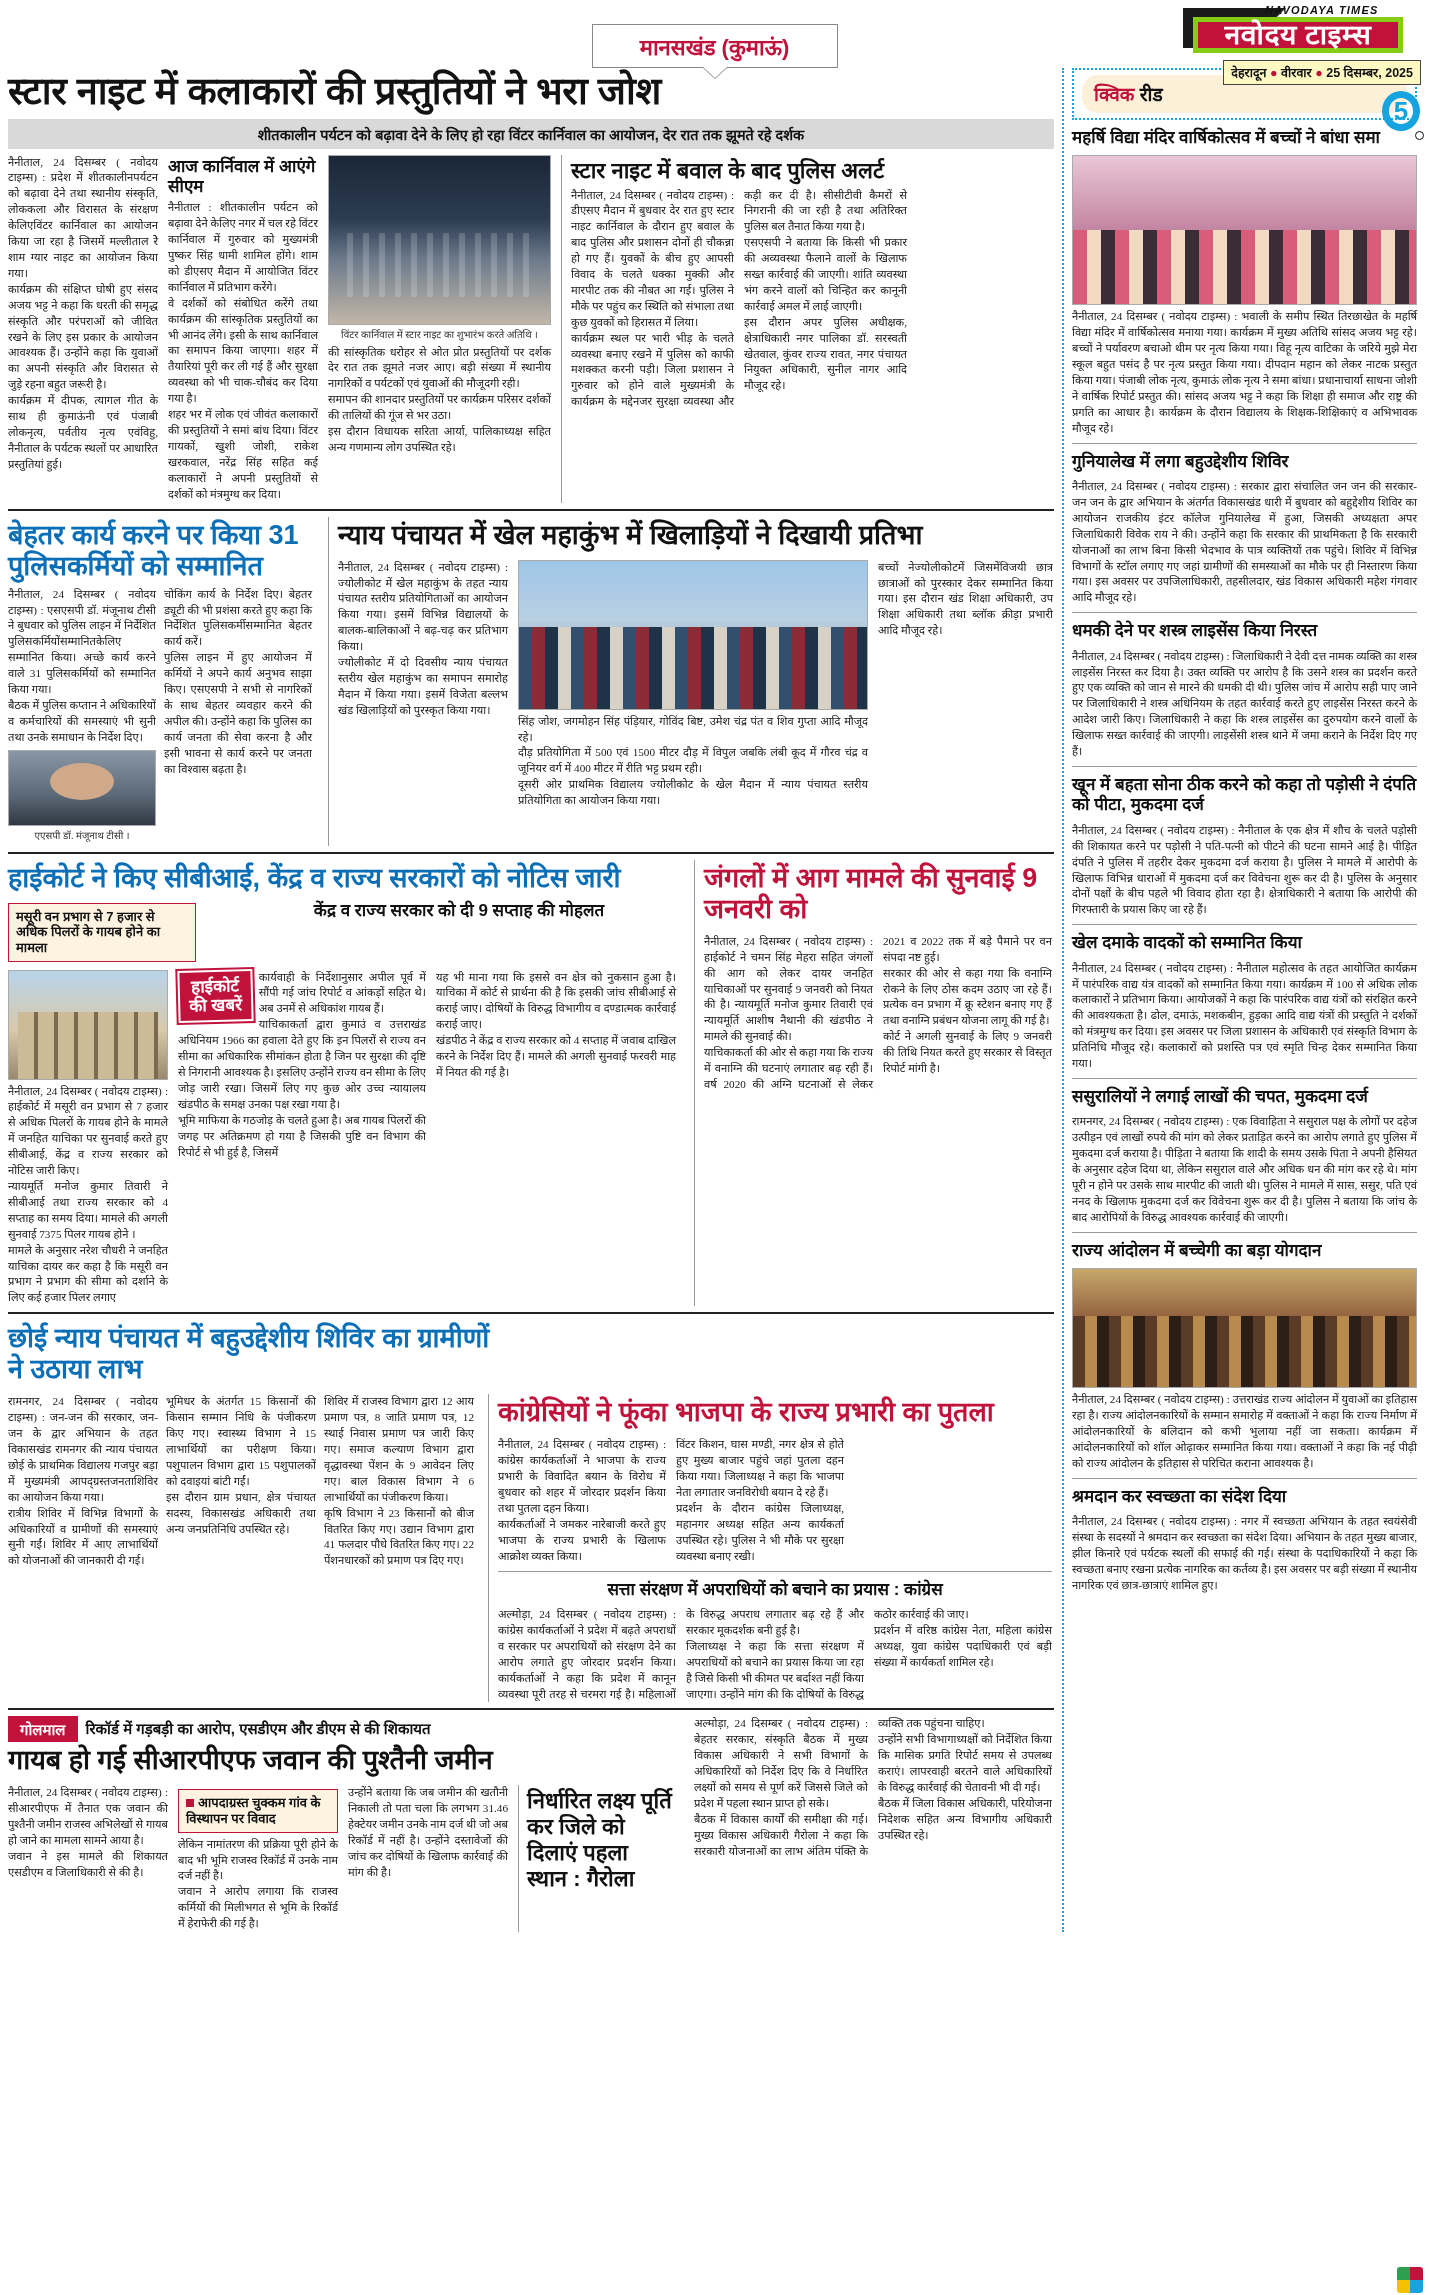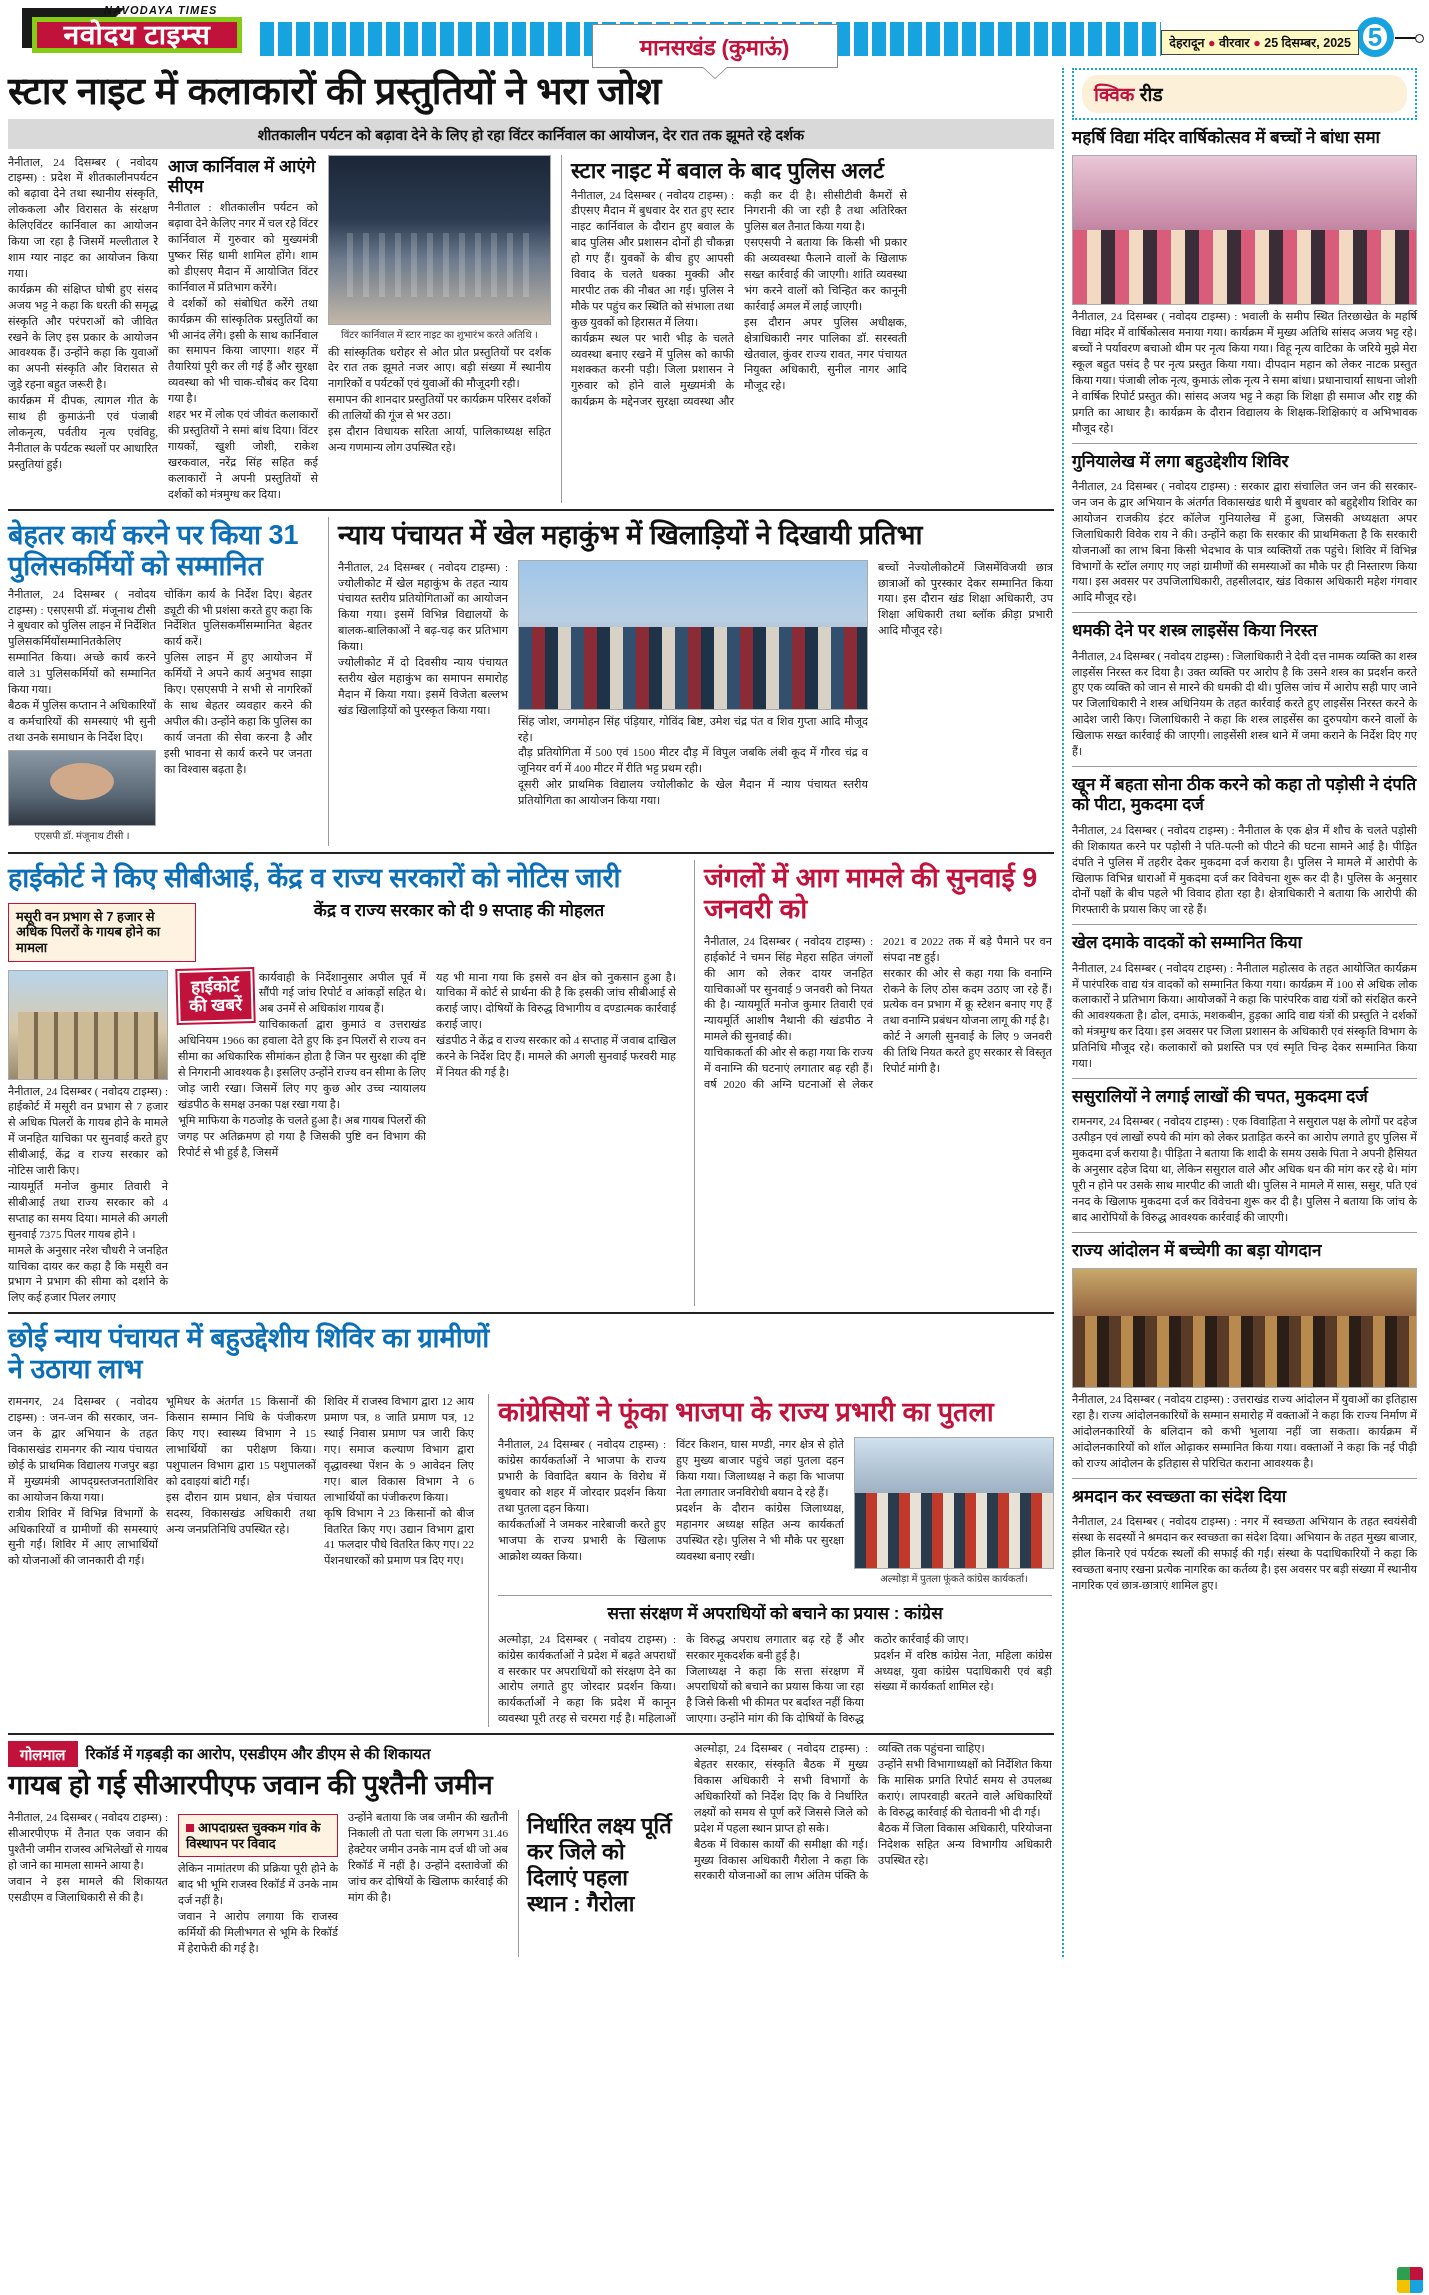--- a/index.html
+++ b/index.html
@@ -7,21 +7,21 @@
     width:1429px; height:2295px;
     background:#ffffff;
     font-family:"Liberation Serif", serif;
     color:#111;
     position:relative;
     overflow:hidden;
   }
   .page { width:1429px; height:2295px; position:relative; padding:0 8px; }
 
   
-  .masthead { height:62px; position:relative; display:flex; align-items:flex-start; padding-bottom:2px; }
+  .masthead { height:62px; position:relative; display:flex; align-items:flex-end; padding-bottom:2px;flex-direction:column; }
   .logo-wrap { position:relative; width:252px; height:56px; flex:none; }
   .logo-shadow {
     position:absolute; left:14px; top:8px; width:172px; height:40px;
     background:linear-gradient(135deg,#1a1a1a 0%, #1a1a1a 48%, #ffffff 49%, #ffffff 100%);
   }
   .logo-eng {
     position:absolute; left:96px; top:4px;
     font-family:"Liberation Sans", sans-serif;
     font-size:11px; font-style:italic; font-weight:bold; letter-spacing:1.2px; color:#111;
   }
@@ -330,24 +330,20 @@
           <div class="hl-xl hl-red">कांग्रेसियों ने फूंका भाजपा के राज्य प्रभारी का पुतला</div>
           <div class="flex gap10 mt4">
             <div style="width:168px;flex:none;">
               <div class="body-txt" style="white-space:pre-line">नैनीताल, 24 दिसम्बर ( नवोदय टाइम्स) : कांग्रेस कार्यकर्ताओं ने भाजपा के राज्य प्रभारी के विवादित बयान के विरोध में बुधवार को शहर में जोरदार प्रदर्शन किया तथा पुतला दहन किया।
 कार्यकर्ताओं ने जमकर नारेबाजी करते हुए भाजपा के राज्य प्रभारी के खिलाफ आक्रोश व्यक्त किया।</div>
             </div>
             <div style="width:168px;flex:none;">
               <div class="body-txt" style="white-space:pre-line">विंटर किशन, घास मण्डी, नगर क्षेत्र से होते हुए मुख्य बाजार पहुंचे जहां पुतला दहन किया गया। जिलाध्यक्ष ने कहा कि भाजपा नेता लगातार जनविरोधी बयान दे रहे हैं।
 प्रदर्शन के दौरान कांग्रेस जिलाध्यक्ष, महानगर अध्यक्ष सहित अन्य कार्यकर्ता उपस्थित रहे। पुलिस ने भी मौके पर सुरक्षा व्यवस्था बनाए रखी।</div>
             </div>
-            <div style="width:200px;flex:none;">
-              <div class="photo ph-politics" style="height:132px;"></div>
-              <div class="cap">अल्मोड़ा में पुतला फूंकते कांग्रेस कार्यकर्ता।</div>
-            </div>
           </div>
           <hr class="rule">
           <div class="hl-md" style="text-align:center">सत्ता संरक्षण में अपराधियों को बचाने का प्रयास : कांग्रेस</div>
           <div class="body-txt cols3 mt4" style="white-space:pre-line">अल्मोड़ा, 24 दिसम्बर ( नवोदय टाइम्स) : कांग्रेस कार्यकर्ताओं ने प्रदेश में बढ़ते अपराधों व सरकार पर अपराधियों को संरक्षण देने का आरोप लगाते हुए जोरदार प्रदर्शन किया। कार्यकर्ताओं ने कहा कि प्रदेश में कानून व्यवस्था पूरी तरह से चरमरा गई है। महिलाओं के विरुद्ध अपराध लगातार बढ़ रहे हैं और सरकार मूकदर्शक बनी हुई है।
 जिलाध्यक्ष ने कहा कि सत्ता संरक्षण में अपराधियों को बचाने का प्रयास किया जा रहा है जिसे किसी भी कीमत पर बर्दाश्त नहीं किया जाएगा। उन्होंने मांग की कि दोषियों के विरुद्ध कठोर कार्रवाई की जाए।
 प्रदर्शन में वरिष्ठ कांग्रेस नेता, महिला कांग्रेस अध्यक्ष, युवा कांग्रेस पदाधिकारी एवं बड़ी संख्या में कार्यकर्ता शामिल रहे।</div>
         </div>
       </div>
 
       <hr class="rule-thick">

